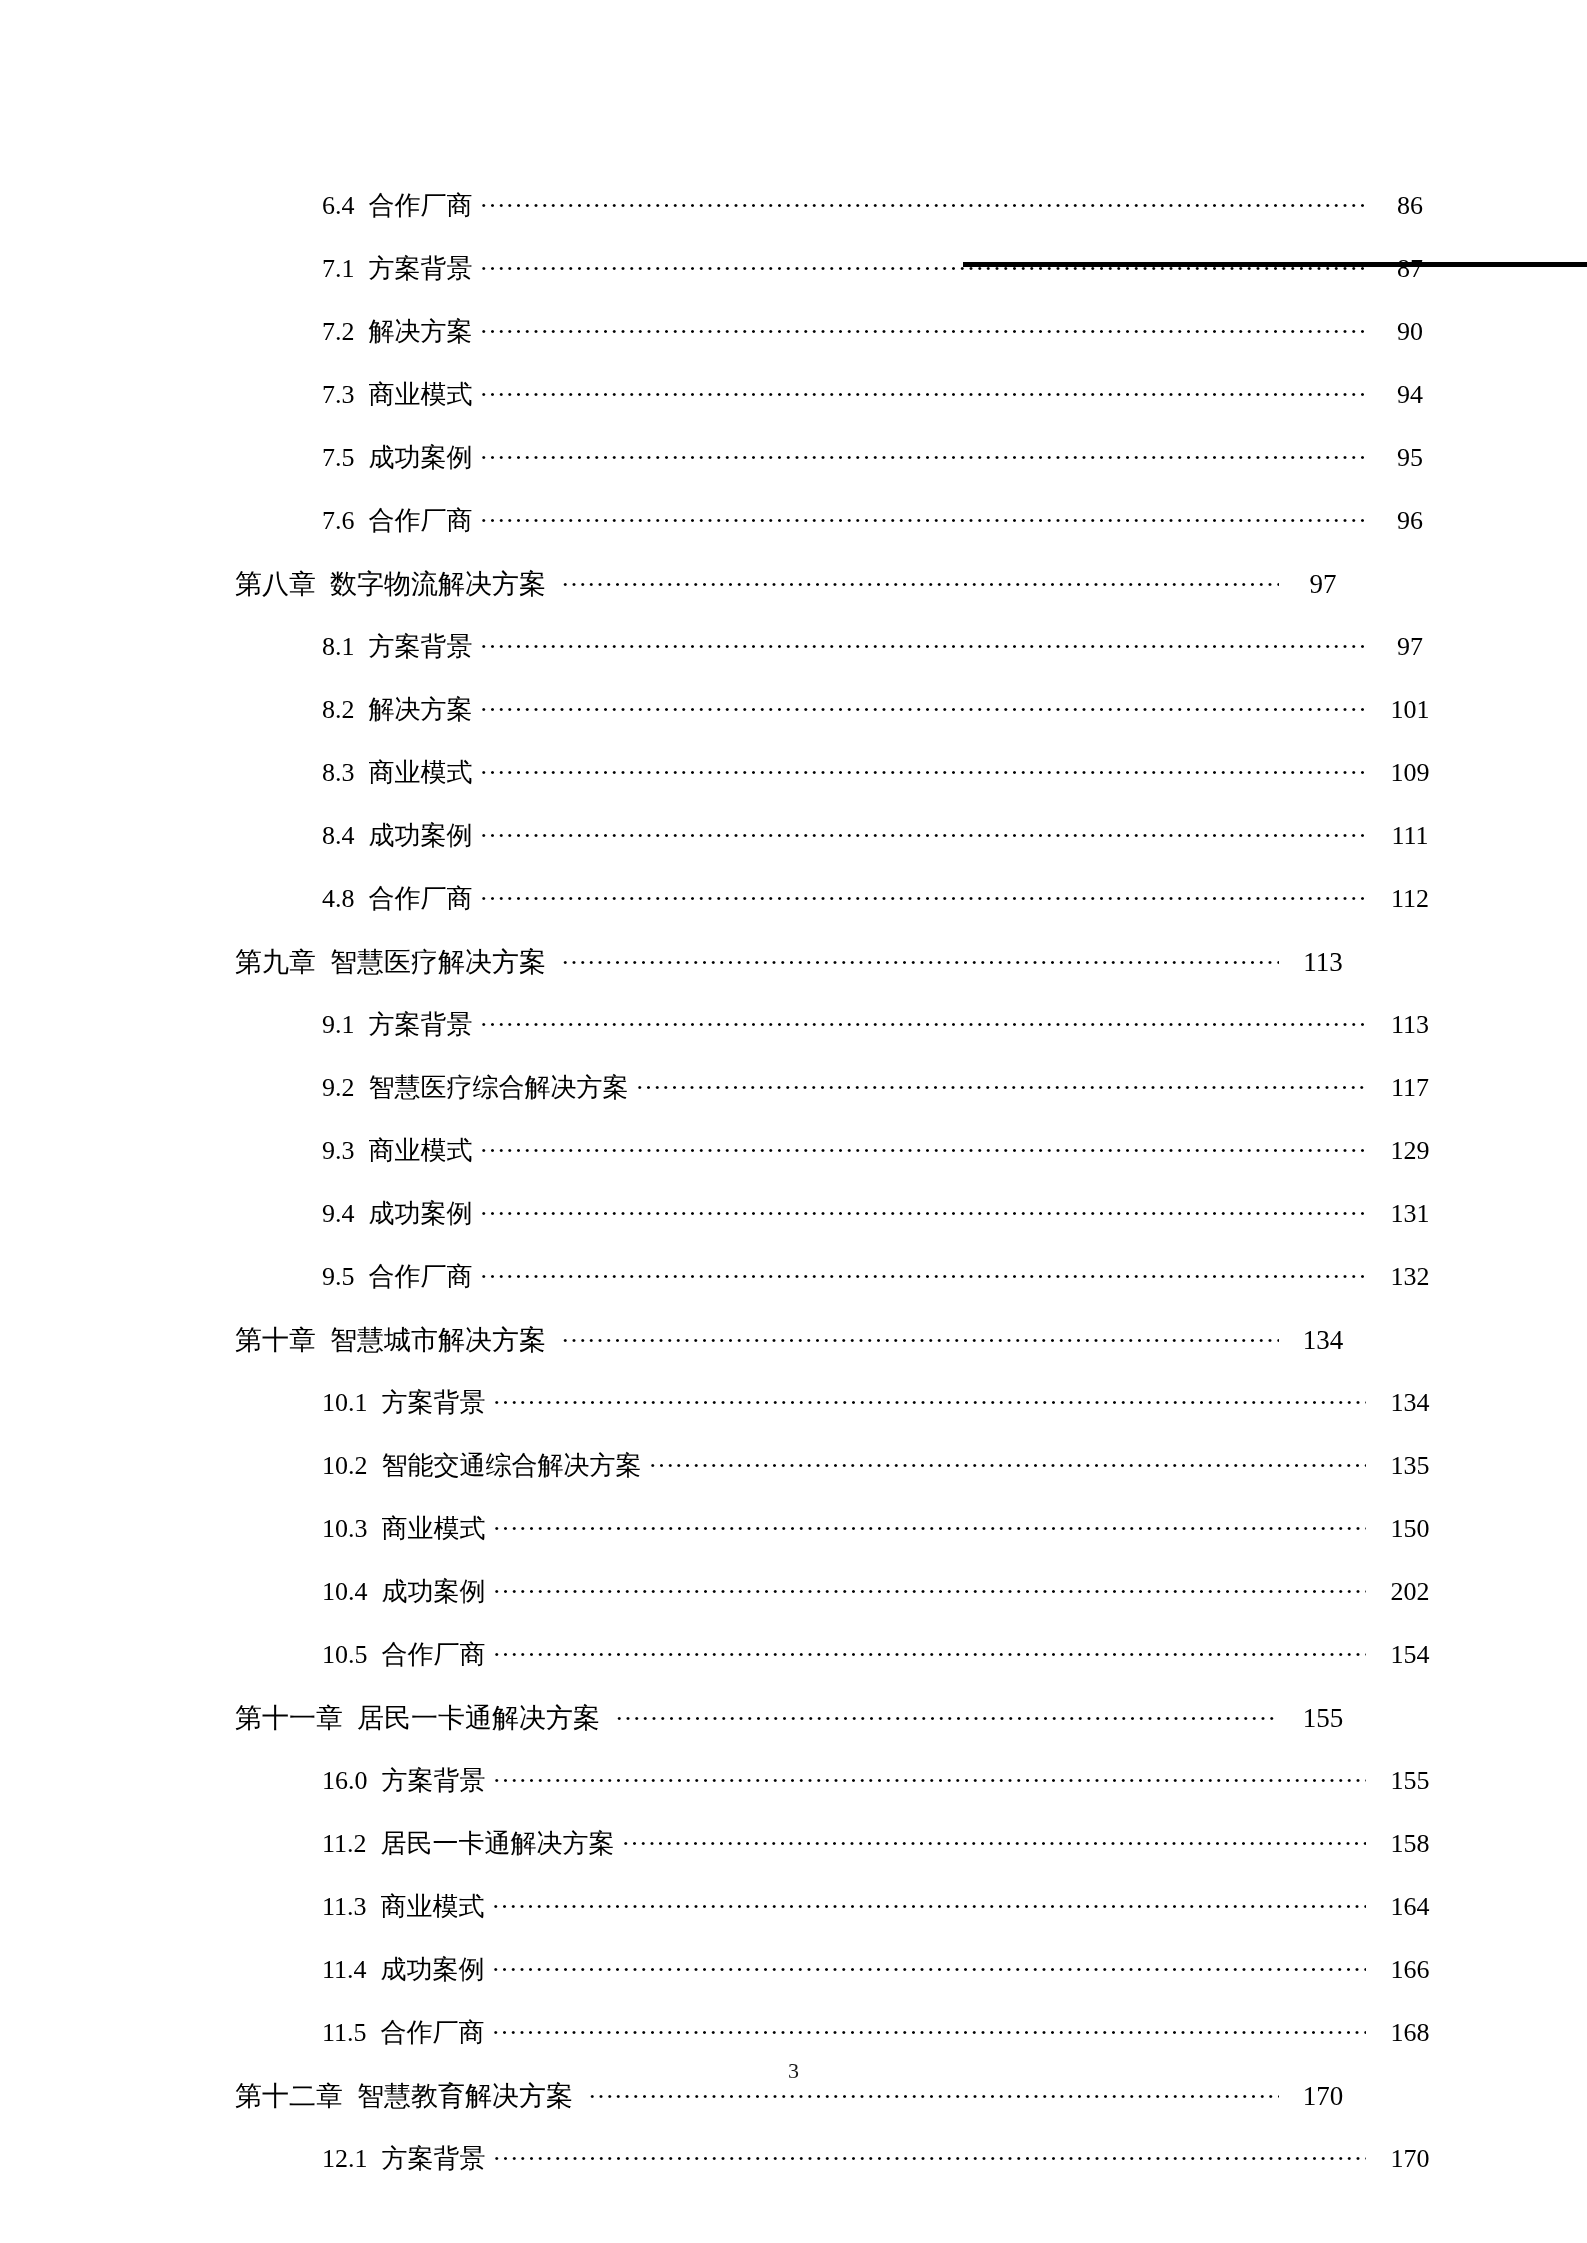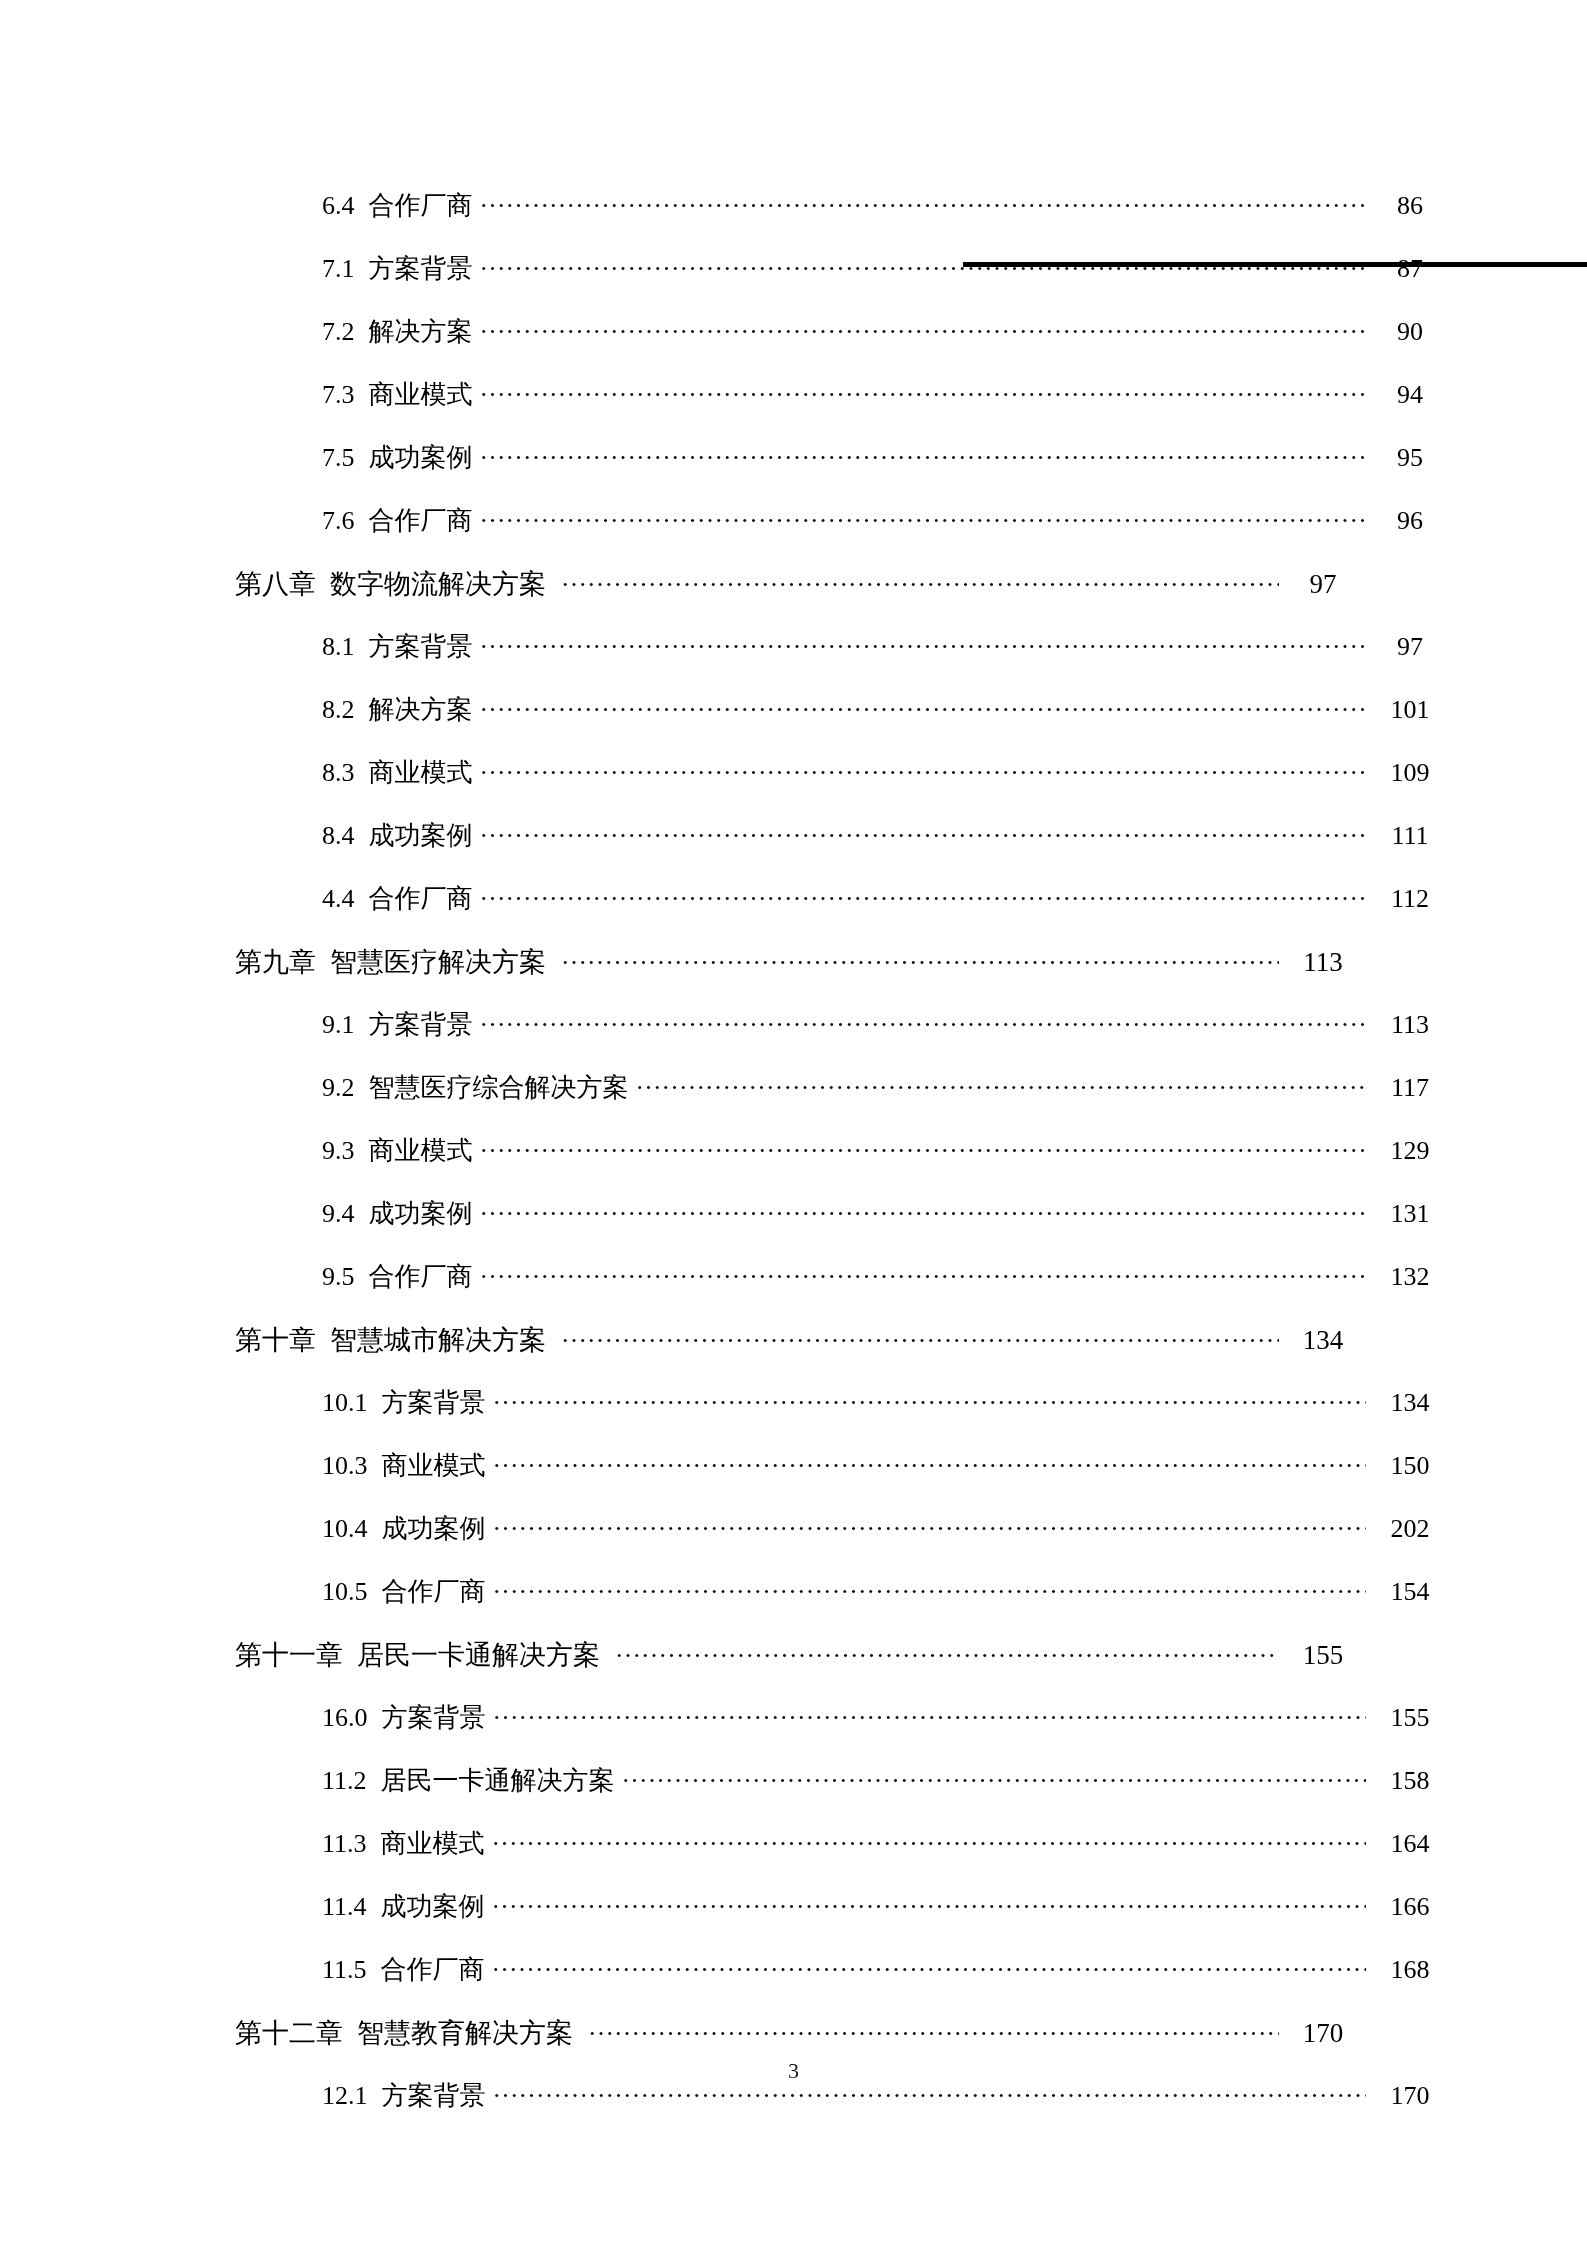--- a/index.html
+++ b/index.html
@@ -208,21 +208,21 @@
         <span class="toc-page">109</span>
       </div>
       <div class="toc-row level-2">
         <span class="toc-num">8.4</span>
         <span class="toc-title">成功案例</span>
         <span class="toc-gap"></span>
         <span class="toc-leader"></span>
         <span class="toc-page">111</span>
       </div>
       <div class="toc-row level-2">
-        <span class="toc-num">4.4</span>
+        <span class="toc-num">4.8</span>
         <span class="toc-title">合作厂商</span>
         <span class="toc-gap"></span>
         <span class="toc-leader"></span>
         <span class="toc-page">112</span>
       </div>
       <div class="toc-row level-1">
         <span class="toc-num">第九章</span>
         <span class="toc-title">智慧医疗解决方案</span>
         <span class="toc-gap"></span>
         <span class="toc-leader"></span>
@@ -271,20 +271,27 @@
         <span class="toc-page">134</span>
       </div>
       <div class="toc-row level-2">
         <span class="toc-num">10.1</span>
         <span class="toc-title">方案背景</span>
         <span class="toc-gap"></span>
         <span class="toc-leader"></span>
         <span class="toc-page">134</span>
       </div>
       <div class="toc-row level-2">
+        <span class="toc-num">10.2</span>
+        <span class="toc-title">智能交通综合解决方案</span>
+        <span class="toc-gap"></span>
+        <span class="toc-leader"></span>
+        <span class="toc-page">135</span>
+      </div>
+      <div class="toc-row level-2">
         <span class="toc-num">10.3</span>
         <span class="toc-title">商业模式</span>
         <span class="toc-gap"></span>
         <span class="toc-leader"></span>
         <span class="toc-page">150</span>
       </div>
       <div class="toc-row level-2">
         <span class="toc-num">10.4</span>
         <span class="toc-title">成功案例</span>
         <span class="toc-gap"></span>

